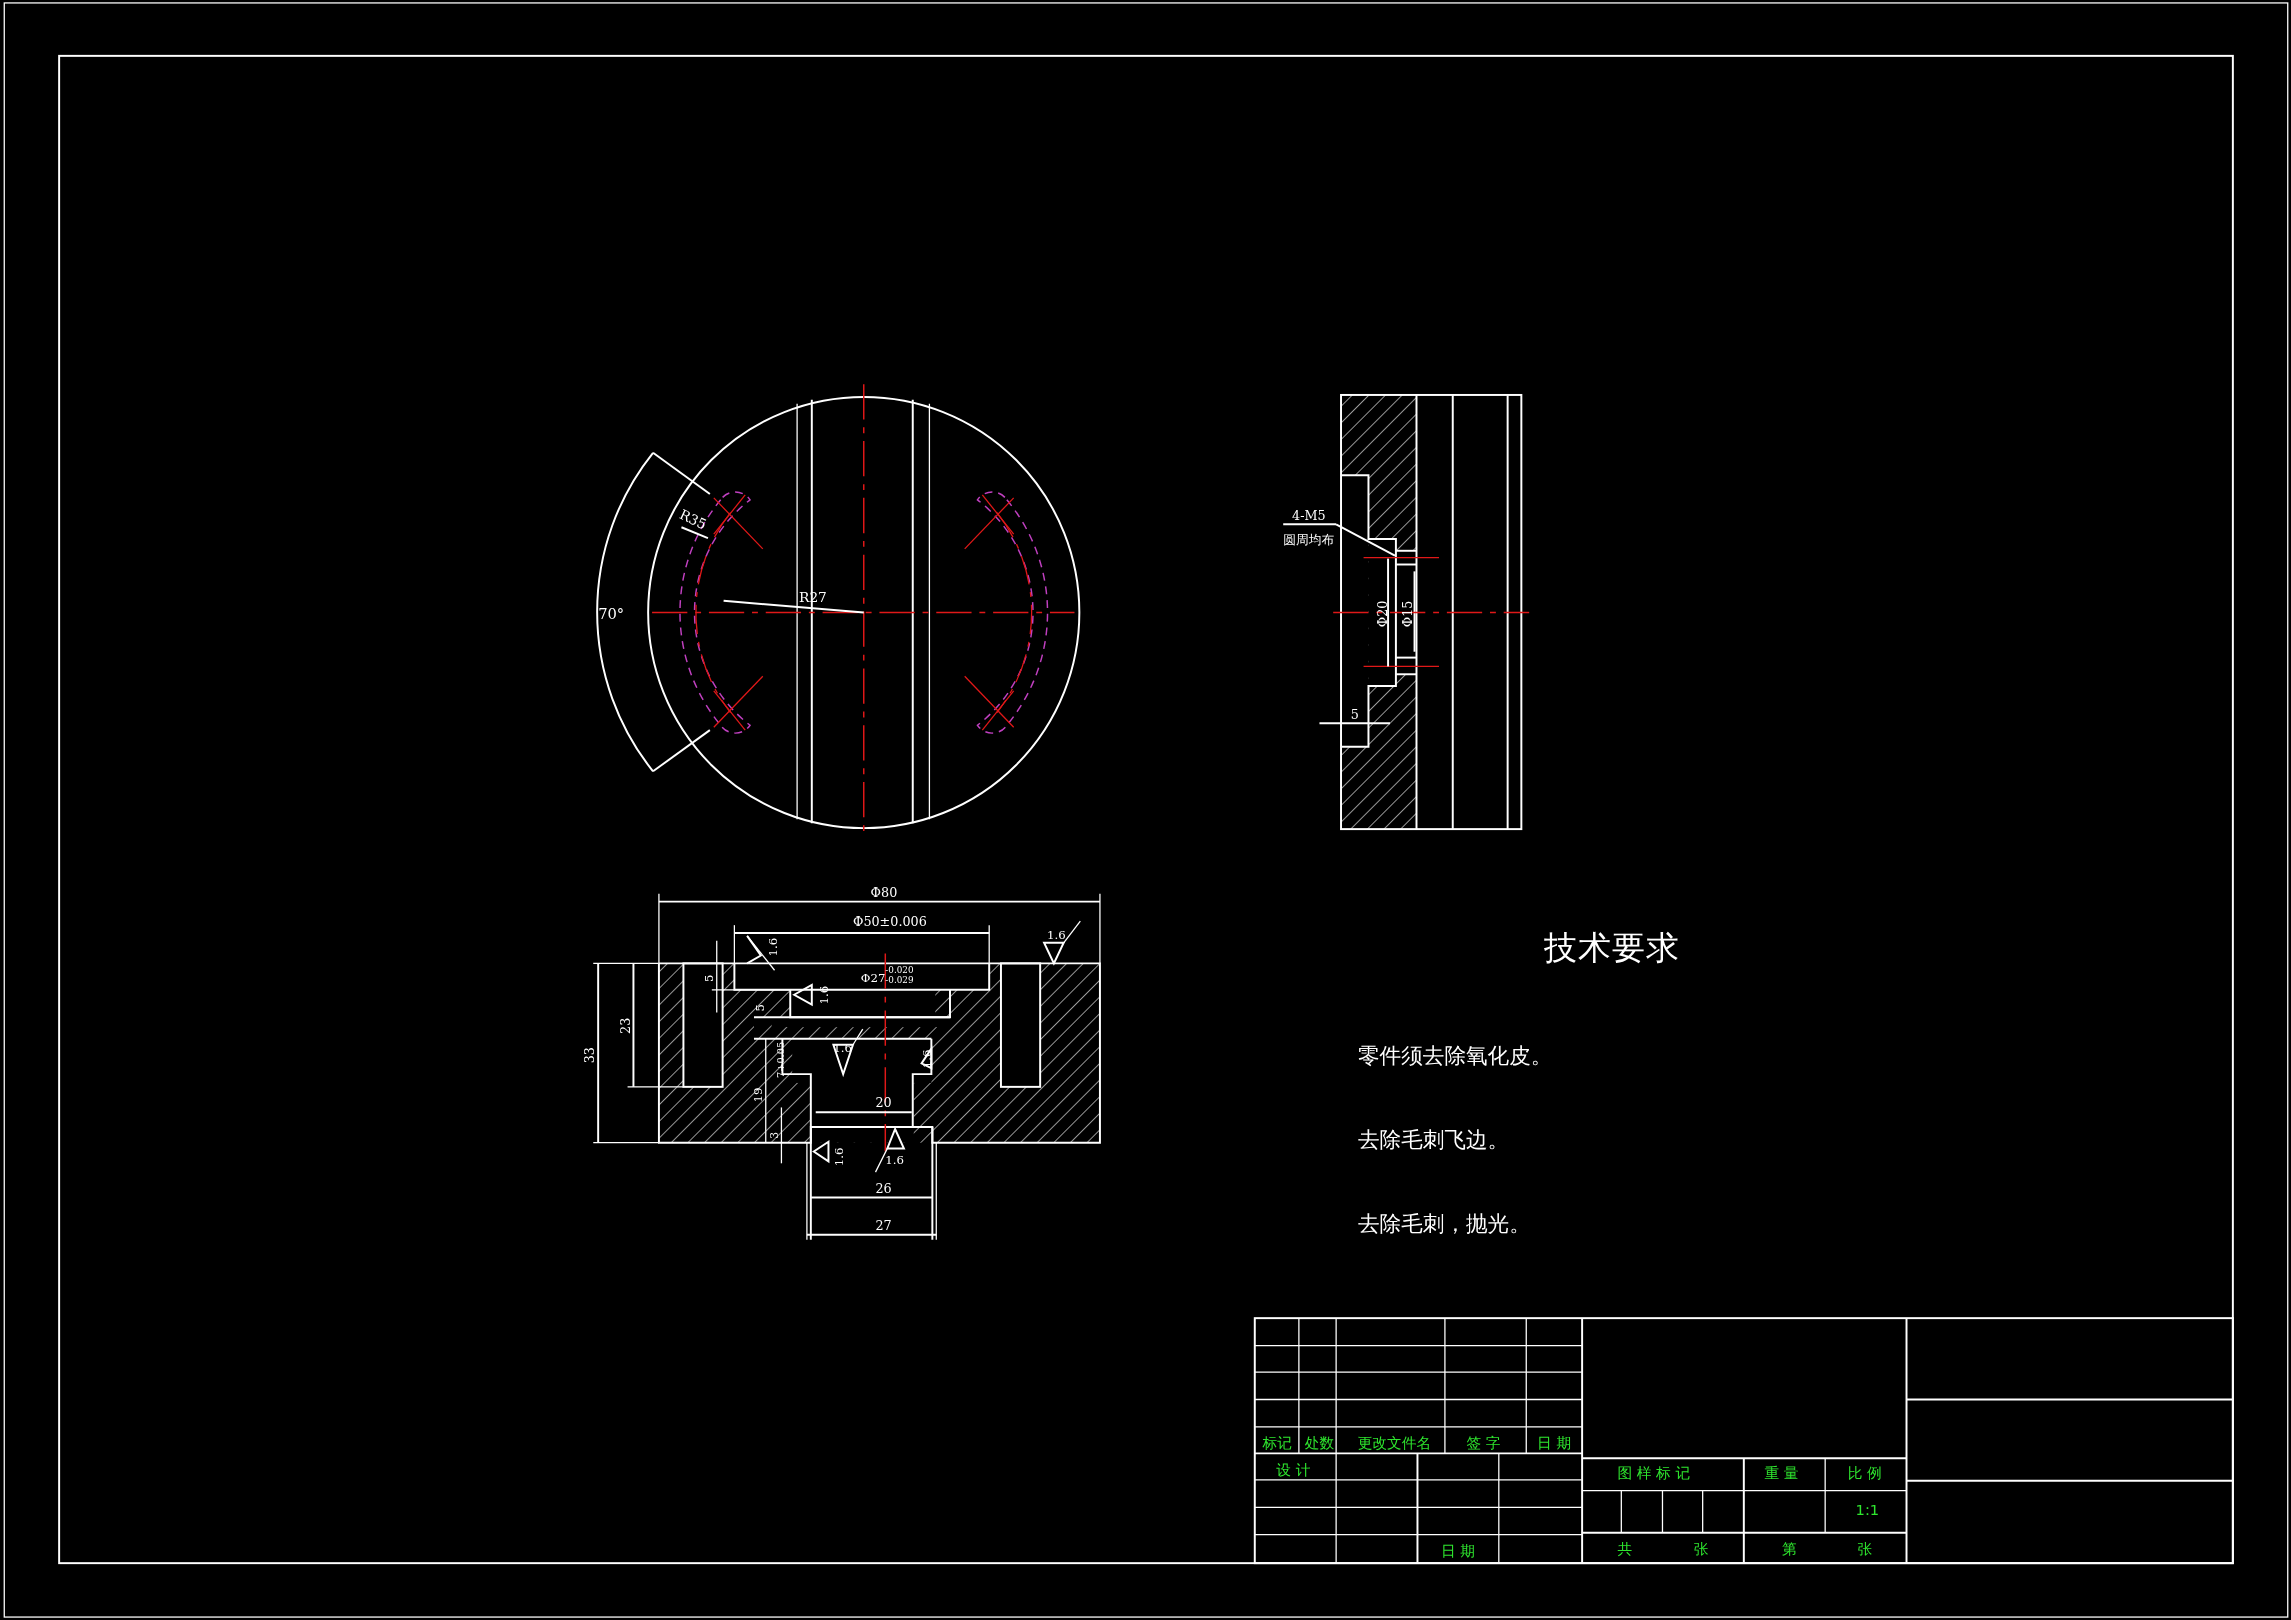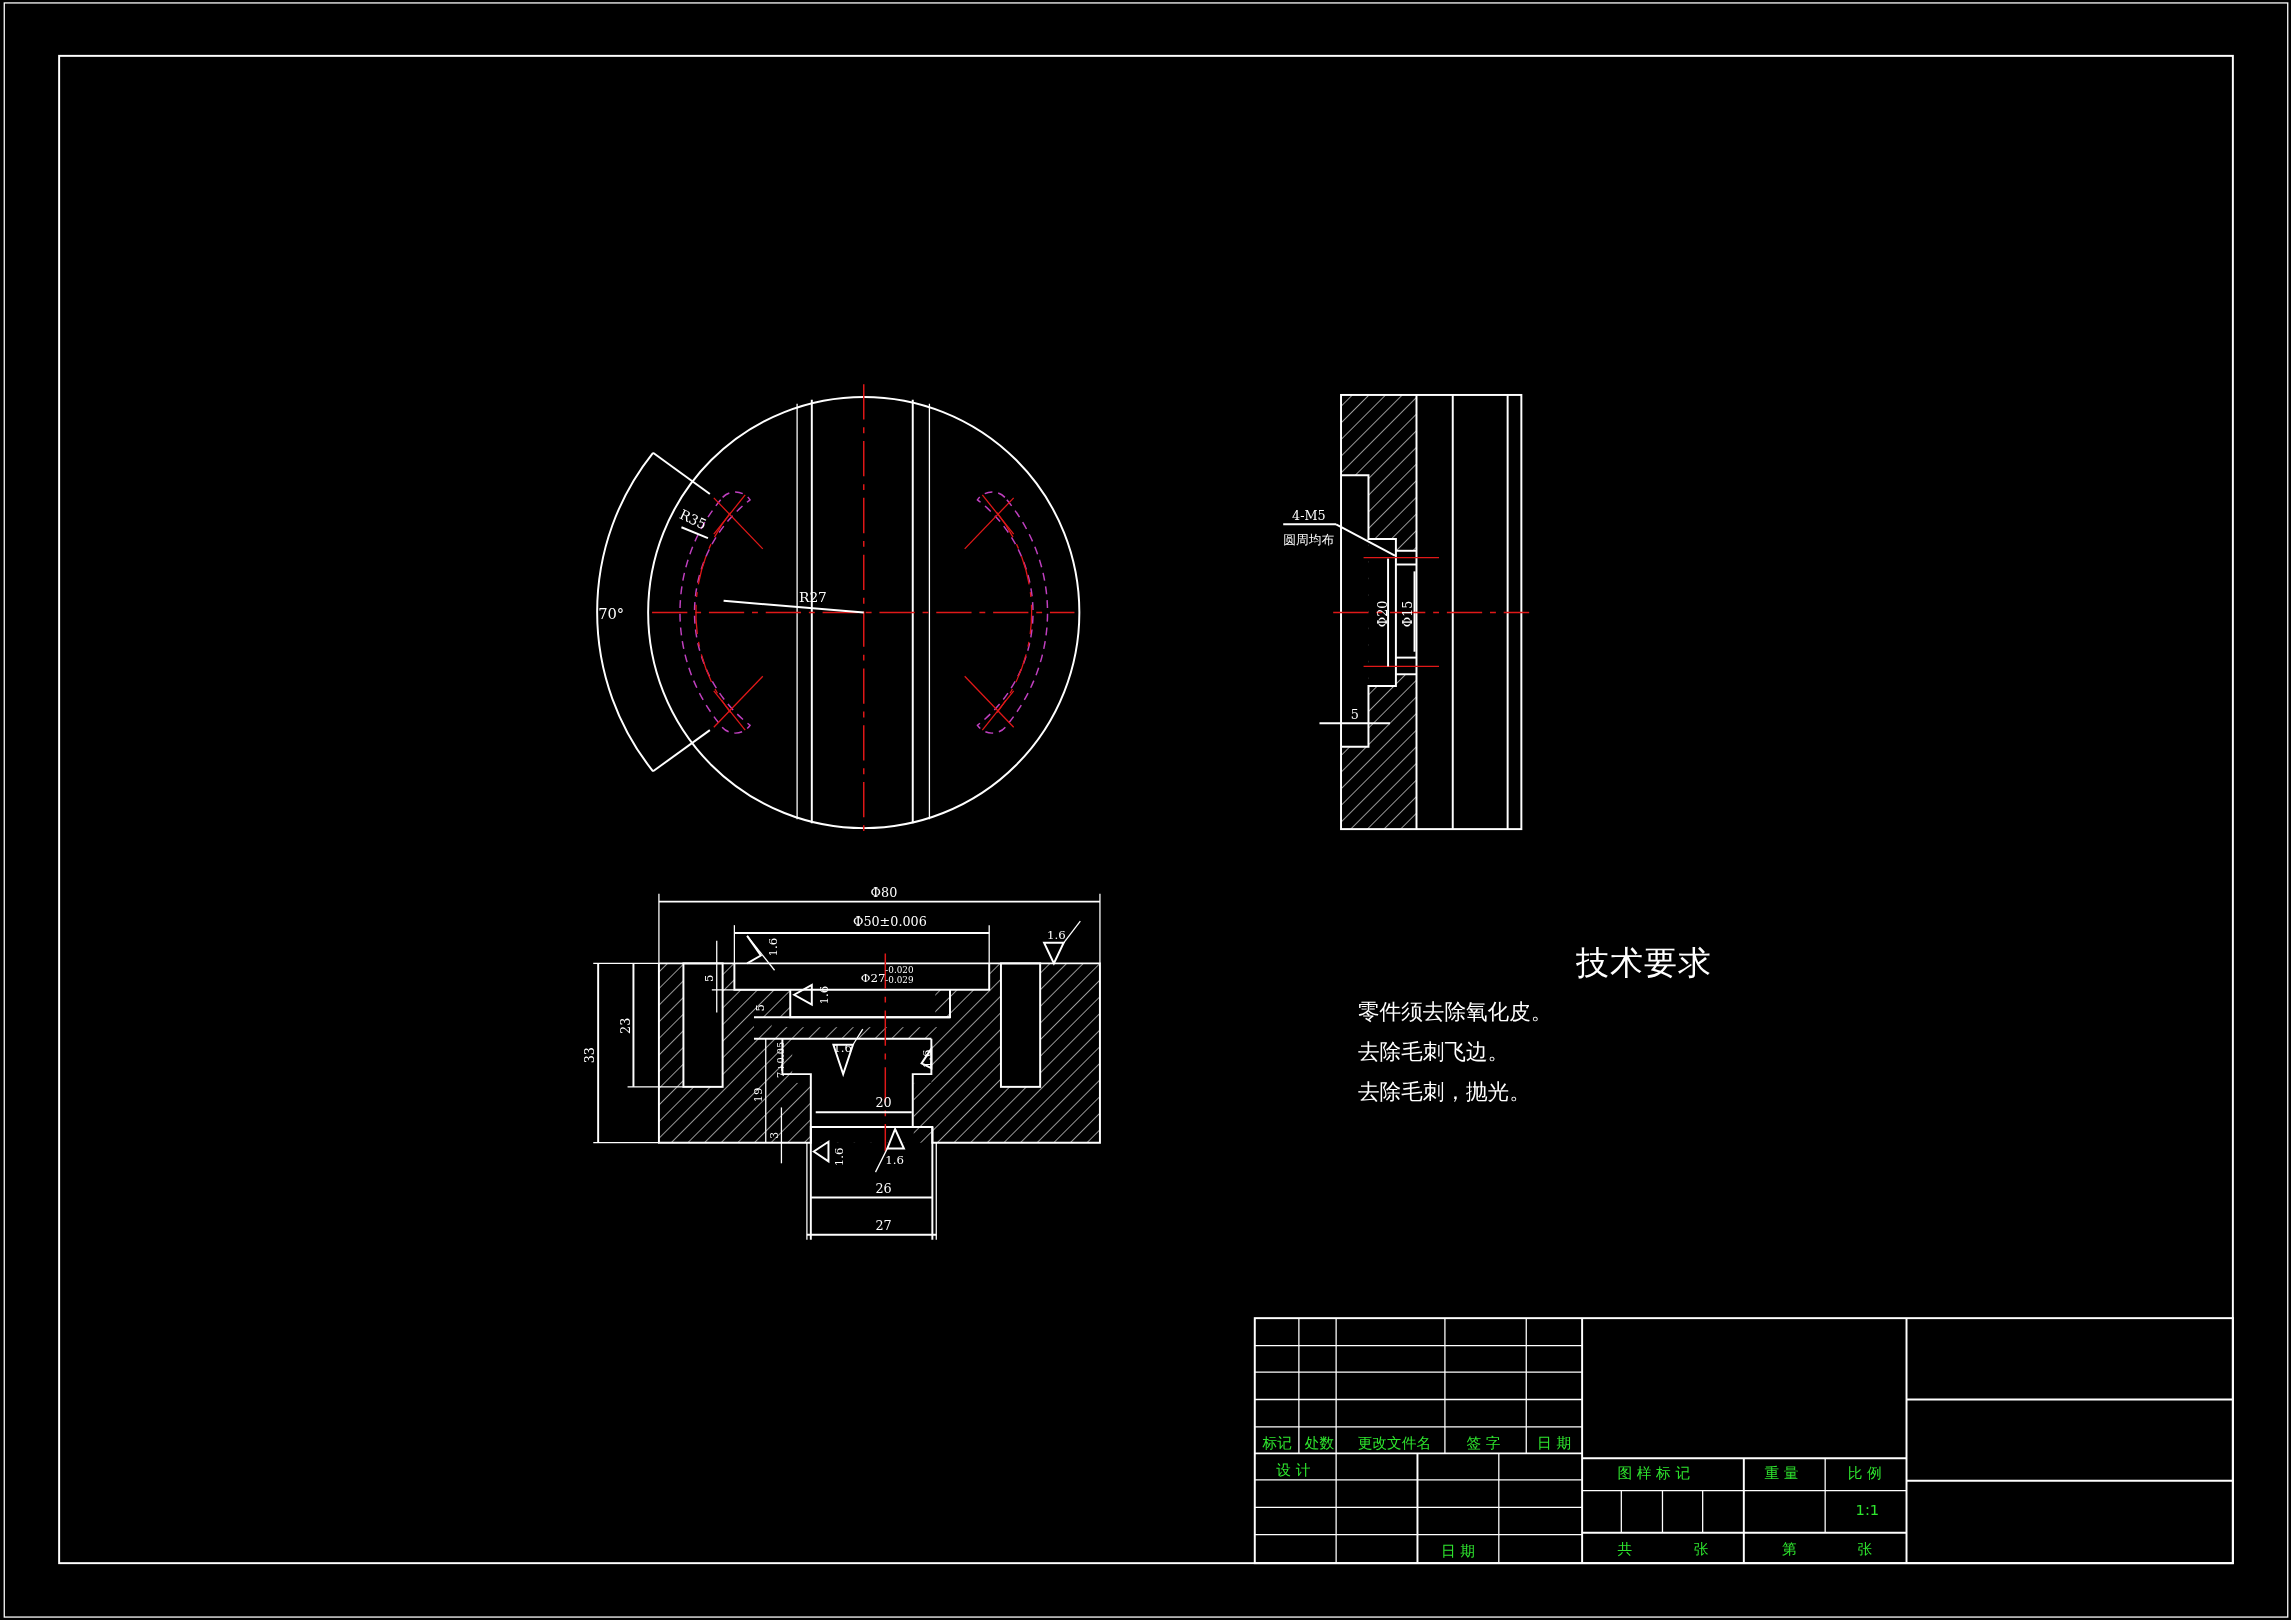--- a/index.html
+++ b/index.html
@@ -6,23 +6,23 @@
   body { width:2292px; height:1620px; position:relative; overflow:hidden; font-family:"DejaVu Sans", sans-serif; }
   svg { position:absolute; left:0; top:0; }
   .w { stroke:#fff; fill:none; stroke-width:2; }
   .wt { stroke:#fff; fill:none; stroke-width:1.3; }
   .r { stroke:#e01818; fill:none; stroke-width:1.5; stroke-dasharray:36 8 6 8; }
   .rs { stroke:#e01818; fill:none; stroke-width:1.3; }
   .m { stroke:#c040c0; fill:none; stroke-width:1.5; stroke-dasharray:8 6; }
   .hatch { fill:url(#hatch); stroke:none; }
   .txt { fill:#fff; font-family:"DejaVu Serif", serif; }
   .g { fill:#2ee62e; font-family:"DejaVu Sans", sans-serif; }
-  .tech-title { position:absolute; left:1576px; top:926px; width:108px; color:#fff; font-size:33px; font-family:"DejaVu Sans", sans-serif; letter-spacing:1px;margin-top:15px; }
+  .tech-title { position:absolute; left:1544px; top:926px; width:108px; color:#fff; font-size:33px; font-family:"DejaVu Sans", sans-serif; letter-spacing:1px; }
   .tech-lines { position:absolute; left:1358px; top:992px; color:#fff; font-size:21.6px; line-height:40px; font-family:"DejaVu Sans", sans-serif; }
-  .tech-lines div { white-space:nowrap; }
+  .tech-lines div { white-space:nowrap;margin-top:44px; }
 </style>
 </head>
 <body>
 
 <svg width="2292" height="1620" viewBox="0 0 2338 1653" xmlns="http://www.w3.org/2000/svg">
   <defs>
     <pattern id="hatch" patternUnits="userSpaceOnUse" width="12" height="12" patternTransform="rotate(45)">
       <line x1="0" y1="0" x2="0" y2="12" stroke="#fff" stroke-width="1.2"></line>
     </pattern>
   </defs>

